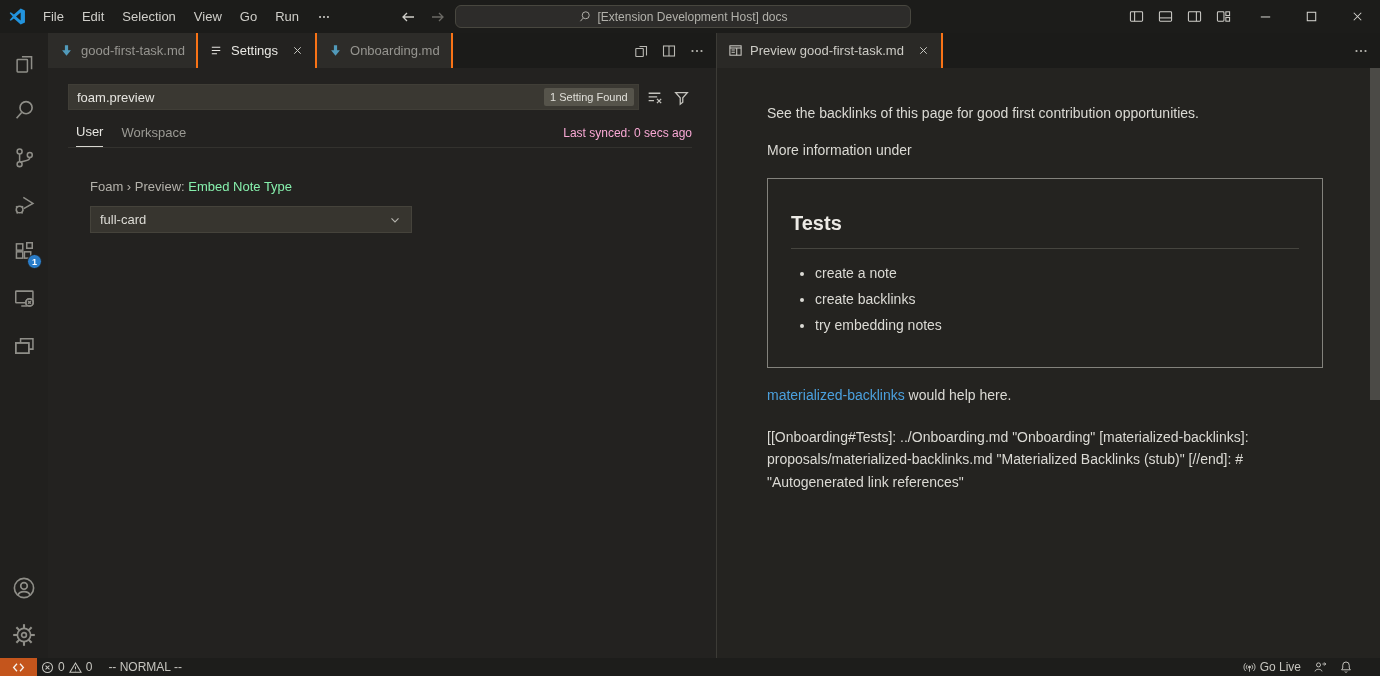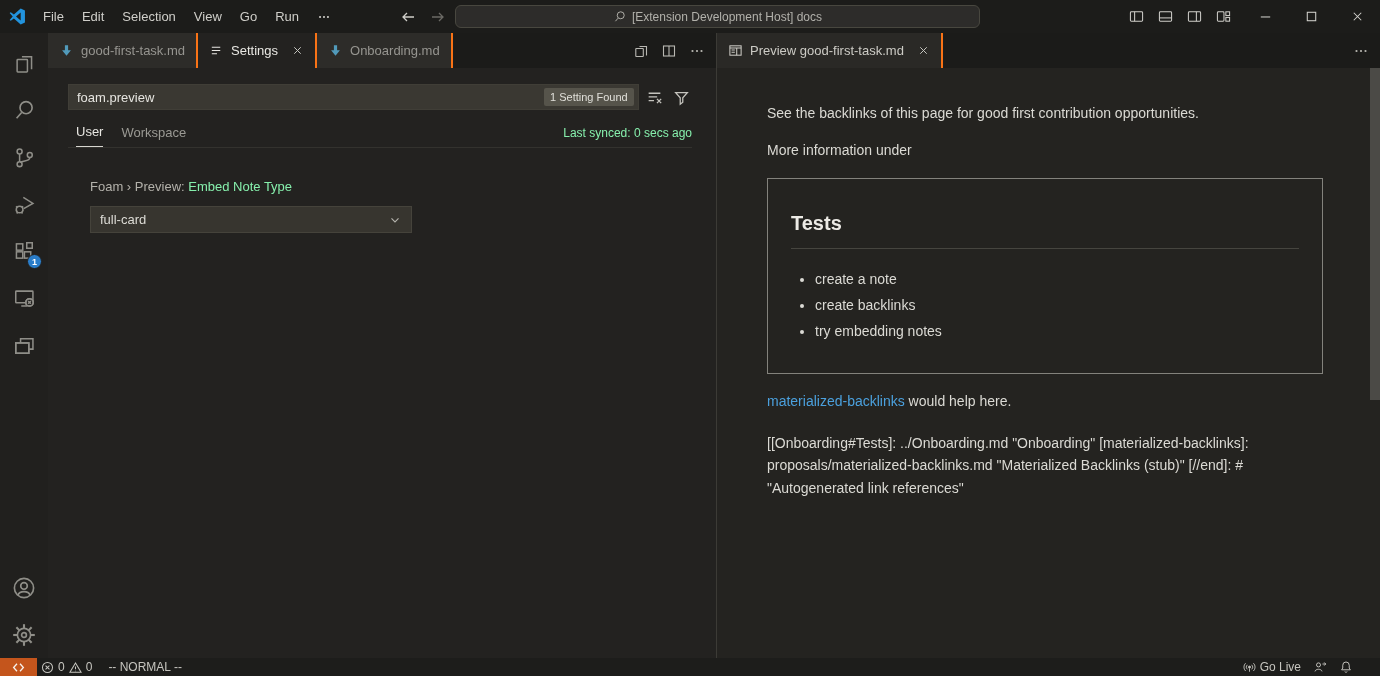--- a/index.html
+++ b/index.html
@@ -13,21 +13,21 @@
   svg { display:block; }
 
   
   .titlebar { height:33px; background:#1c1c1a; display:flex; align-items:center; position:relative; }
   .logo { width:34px; display:flex; justify-content:center; }
   .menus { display:flex; align-items:center; font-size:13px; color:#cfcec9; }
   .menu-item { padding:4px 9px; border-radius:5px; }
   .nav-arrows { display:flex; align-items:center; margin-left:60px; color:#cfcec9; gap:14px; }
   .nav-arrows .dim { color:#6b6a65; }
   .tb-search {
-    position:absolute; left:455px; top:5px; width:525px; height:23px;
+    position:absolute; left:455px; top:5px; width:456px; height:23px;
     background:#2d2c2a; border:1px solid #48473f; border-radius:6px;
     display:flex; align-items:center; justify-content:center; gap:6px;
     color:#b2b1ab; font-size:12px;
   }
   .win-zone { margin-left:auto; display:flex; align-items:center; }
   .tb-btn { width:29px; height:33px; display:flex; align-items:center; justify-content:center; color:#cfcec9; }
   .tb-btn.spaced { margin-right:4px; }
   .win-ctl { width:46px; height:33px; display:flex; align-items:center; justify-content:center; color:#d4d3ce; }
 
   
@@ -66,42 +66,42 @@
     flex:1; background:transparent; border:none; outline:none;
     color:#e6e5e0; font-size:13px; font-family:"Liberation Sans",sans-serif; padding:0 8px;
   }
   .found-badge { background:#56544b; color:#e0dfd9; font-size:11px; padding:3px 6px; border-radius:2px; white-space:nowrap; }
   .sr-icon { width:22px; height:22px; display:flex; align-items:center; justify-content:center; color:#c5c4be; margin-left:5px; }
 
   .scope-row { display:flex; align-items:flex-end; margin-top:13px; border-bottom:1px solid #33322e; padding:0 0 0 8px; font-size:13px; height:25px; }
   .scope-tab { padding-bottom:7px; }
   .scope-tab.sel { color:#e8e7e2; border-bottom:1px solid #d7d6d0; }
   .scope-tab.unsel { color:#9b9a94; margin-left:18px; }
-  .last-synced { margin-left:auto; font-size:12px; color:#86efac; padding-bottom:7px;text-align:right; }
+  .last-synced { margin-left:auto; font-size:12px; color:#f9a8d4; padding-bottom:7px;text-align:right; }
 
   .setting-item { margin:31px 0 0 22px; }
   .setting-label { font-size:13px; color:#b3b1aa; }
   .setting-name { font-weight:normal; color:#86efac; }
   .setting-select {
     margin-top:12px; width:322px; height:27px; background:#37352f; border:1px solid #45433b;
     display:flex; align-items:center; justify-content:space-between; padding:0 9px;
     font-size:13px; color:#dddcd6;
   }
   .setting-select .chev { color:#b5b4ae; }
 
   
   .preview-body { padding:18px 57px 0 50px; font-size:14px; color:#dbdad4; line-height:1.45; }
   .preview-body h1 {
     margin:0; font-size:29px; font-weight:600; color:#eceae5;
     padding-bottom:11px; border-bottom:1px solid #46453f; letter-spacing:0.2px;
   }
   .md-p { margin:17px 0 0; }
   .embed-card { border:1px solid #83827c; margin-top:17px; padding:14px 23px 26px; }
   .embed-card h2 { margin:16px 0 0; font-size:20px; font-weight:600; color:#eceae5; padding-bottom:10px; border-bottom:1px solid #46453f; }
-  .embed-card ul { margin:20px 0 0; padding-left:24px; }
+  .embed-card ul { margin:14px 0 0; padding-left:24px; }
   .embed-card li { margin:6px 0; }
   .md-link { color:#4ba0dd; cursor:pointer; }
   .refs { margin-top:20px; line-height:1.62; }
   .pv-scrollthumb { position:absolute; right:0; top:35px; width:10px; height:332px; background:#4b4a46; }
 
   
   .statusbar { height:18px; background:#1d1d1b; display:flex; align-items:center; font-size:12px; color:#c6c5bf; }
   .sb-remote { width:37px; height:18px; background:#c4551c; color:#f6f2ee; display:flex; align-items:center; justify-content:center; }
   .sb-item { display:flex; align-items:center; gap:4px; padding:0 6px; height:18px; }
   .sb-problems { display:flex; align-items:center; gap:4px; margin-left:4px; }

